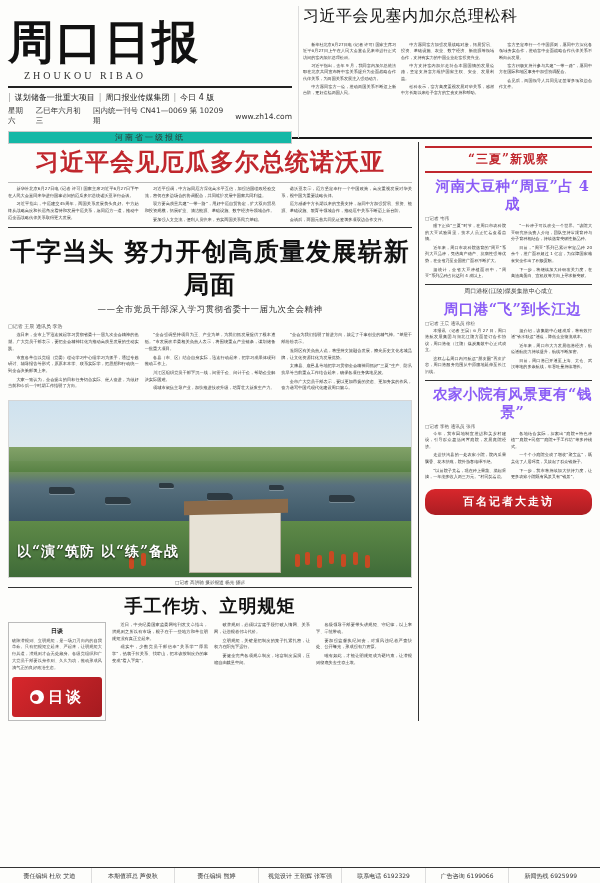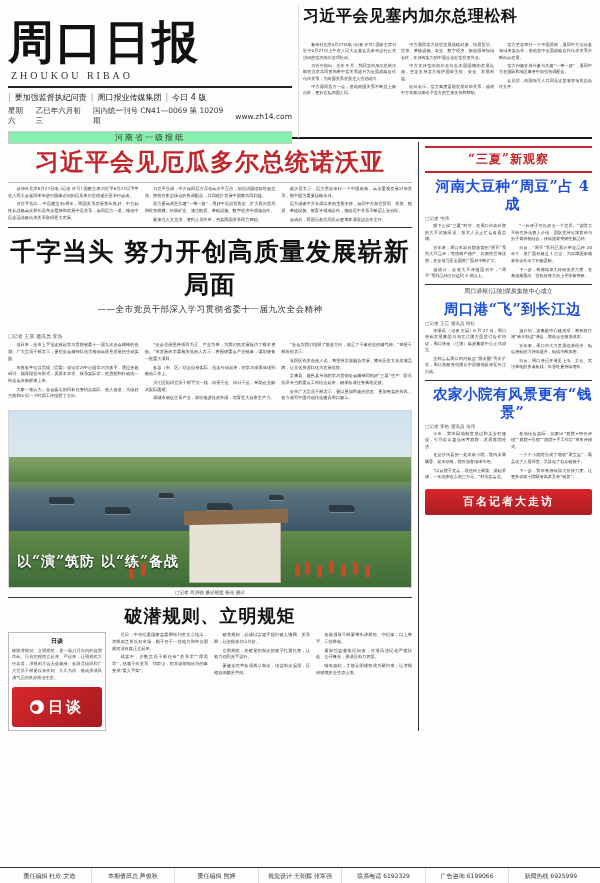--- a/index.html
+++ b/index.html
@@ -40,21 +40,21 @@
     line-height: 1.05;
     margin-top: 12px;
     white-space: nowrap;
   }
   .mast-pinyin {
     font-family: "Liberation Serif", serif;
     font-size: 10px;
     letter-spacing: 3px;
     color: #333;
     margin-top: 4px;
-    margin-left: 3px;
+    margin-left: 16px;
   }
   .mast-rule {
     height: 2px; background: #222; margin-top: 5px;
   }
   .mast-meta {
     display: flex;
     align-items: center;
     font-size: 8px;
     color: #222;
     margin-top: 4px;
@@ -70,36 +70,36 @@
     display: flex;
     font-size: 7.5px;
     color: #333;
     margin-top: 3px;
     gap: 6px;
     align-items: center;
   }
   .mast-banner {
     margin-top: 5px;
     height: 13px;
-    background: #86efac;
+    background: #14b8a6;
     border: 1px solid #ccc;
     font-size: 8px;
     text-align: center;
     line-height: 12px;
     letter-spacing: 2px;
     color: #333;
   }
   .mast-right {
     flex: 1;
     padding-left: 4px;
     border-left: 1px solid #ddd;
   }
   .mast-head-line {
     font-family: "DejaVu Serif", "Liberation Serif", serif;
-    font-weight: bold;
+    font-weight: normal;
     font-size: 16px;
     letter-spacing: .5px;
     line-height: 1.25;
     color: #111;
     margin-bottom: 16px;
   }
   .mini-cols {
     display: flex;
     gap: 5px;
     font-size: 4.1px;
@@ -153,21 +153,21 @@
     font-size: 25px;
     letter-spacing: 1px;
     text-align: center;
     color: #111;
     margin: 7px 0 3px 0;
   }
   .sec-sub {
     font-size: 8.5px;
     text-align: center;
     color: #333;
-    margin-bottom: 17px;
+    margin-bottom: 7px;
     letter-spacing: .5px;
   }
   .byline {
     font-size: 5px;
     color: #555;
     margin: 2px 0 3px 0;
   }
 
   
   .photo-block { margin-top: 6px; position: relative; }
@@ -303,21 +303,21 @@
     color: #c0272d;
     letter-spacing: 1px;
     margin: 4px 0;
   }
   .r-title {
     font-family: "DejaVu Serif", "Liberation Serif", serif;
     font-weight: bold;
     font-size: 14.5px;
     text-align: center;
     letter-spacing: .5px;
-    color: #1d4ed8;
+    color: #8b5cf6;
     margin: 4px 0 3px 8px;
     line-height: 1.25;
   }
   .r-sub {
     font-size: 6px;
     text-align: center;
     color: #444;
     margin-bottom: 3px;
   }
   .col2 {
@@ -334,21 +334,21 @@
     height: 26px;
     background: linear-gradient(#d8272c, #ab1d22);
     color: #fff;
     display: flex;
     align-items: center;
     justify-content: center;
     font-family: Liberation Mono, monospace;
     font-weight: bold;
     font-size: 11px;
     letter-spacing: 2px;
-    border-radius: 2px;
+    border-radius: 10px;
   }
 
   
   .footer {
     position: absolute;
     left: 0; bottom: 0;
     width: 600px;
     border-top: 1px solid #333;
     display: flex;
     align-items: center;
@@ -373,21 +373,21 @@
 
 <div class="page">
 
   <div class="masthead">
     <div class="mast-left">
       <div class="mast-title">周口日报</div>
       <div class="mast-pinyin">ZHOUKOU RIBAO</div>
       <div class="mast-rule"></div>
       <div class="mast-meta">
         <span class="sep">|</span>
-        <span>要加强监督执纪问责</span>
+        <span>谋划储备一批重大项目</span>
         <span class="sep">|</span>
         <span>周口报业传媒集团</span>
         <span class="sep">|</span>
         <span>今日 4 版</span>
       </div>
       <div class="mast-meta2">
         <span>星期六</span>
         <span>乙巳年六月初三</span>
         <span>国内统一刊号 CN41—0069 第 10209 期</span>
         <span>www.zh14.com</span>
@@ -489,21 +489,21 @@
           <div class="person" style="left:356px; bottom:9px;"></div>
           <div class="person" style="left:120px; bottom:8px;"></div>
           <div class="person" style="left:132px; bottom:11px;"></div>
           <div class="photo-overlay-title">以“演”筑防 以“练”备战</div>
         </div>
         <div class="photo-cap">□记者 高洪驰 摄影报道 杨光 摄影</div>
       </div>
 
       <div class="hr-thin"></div>
 
-      <div class="bottom-title">破潜规则、立明规矩</div>
+      <div class="bottom-title">手工作坊、立明规矩</div>
       <div class="bottom-wrap">
         <div class="side-box">
           <div class="sb-title">日谈</div>
           <div>破除潜规则、立明规矩，是一场刀刃向内的自我革命。只有把规矩立起来、严起来，让明规矩大行其道，潜规则才会无处藏身。各级党组织和广大党员干部要以身作则、久久为功，推动形成风清气正的良好政治生态。</div>
           <div class="logo-badge">
             <span class="dot">●</span>
             <span>日谈</span>
           </div>
         </div>
         <div class="col3" style="flex:1;">

